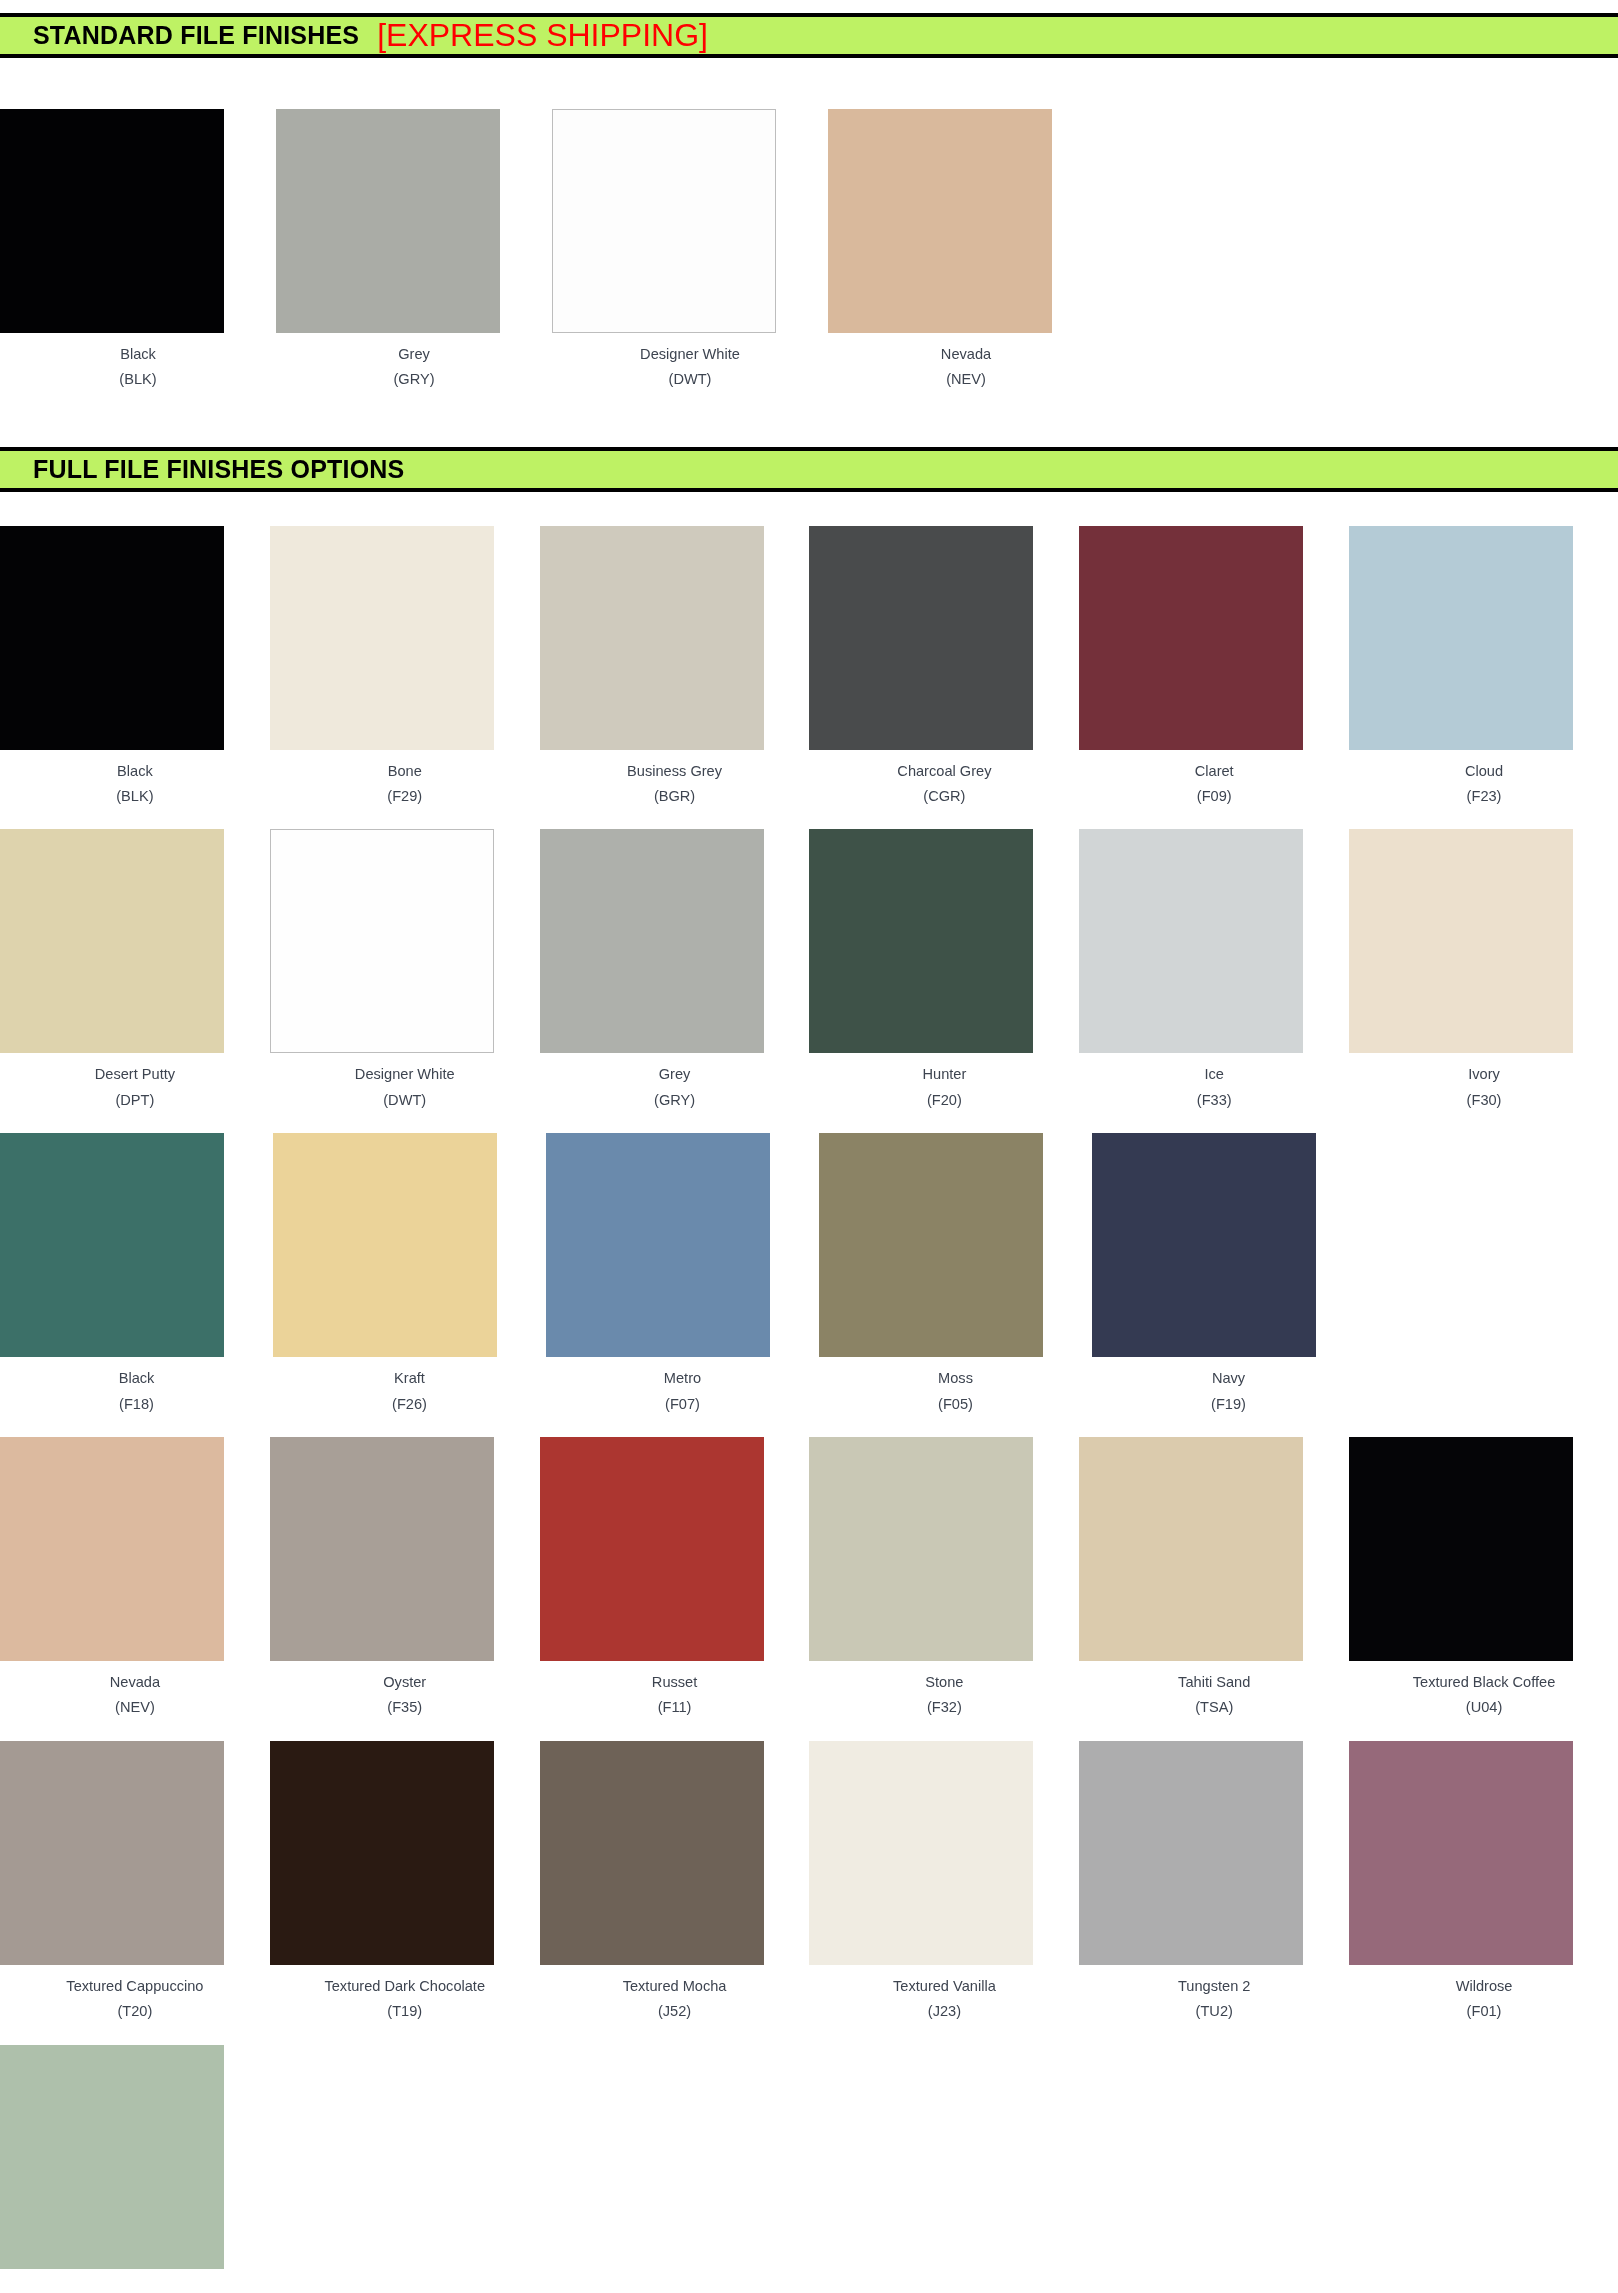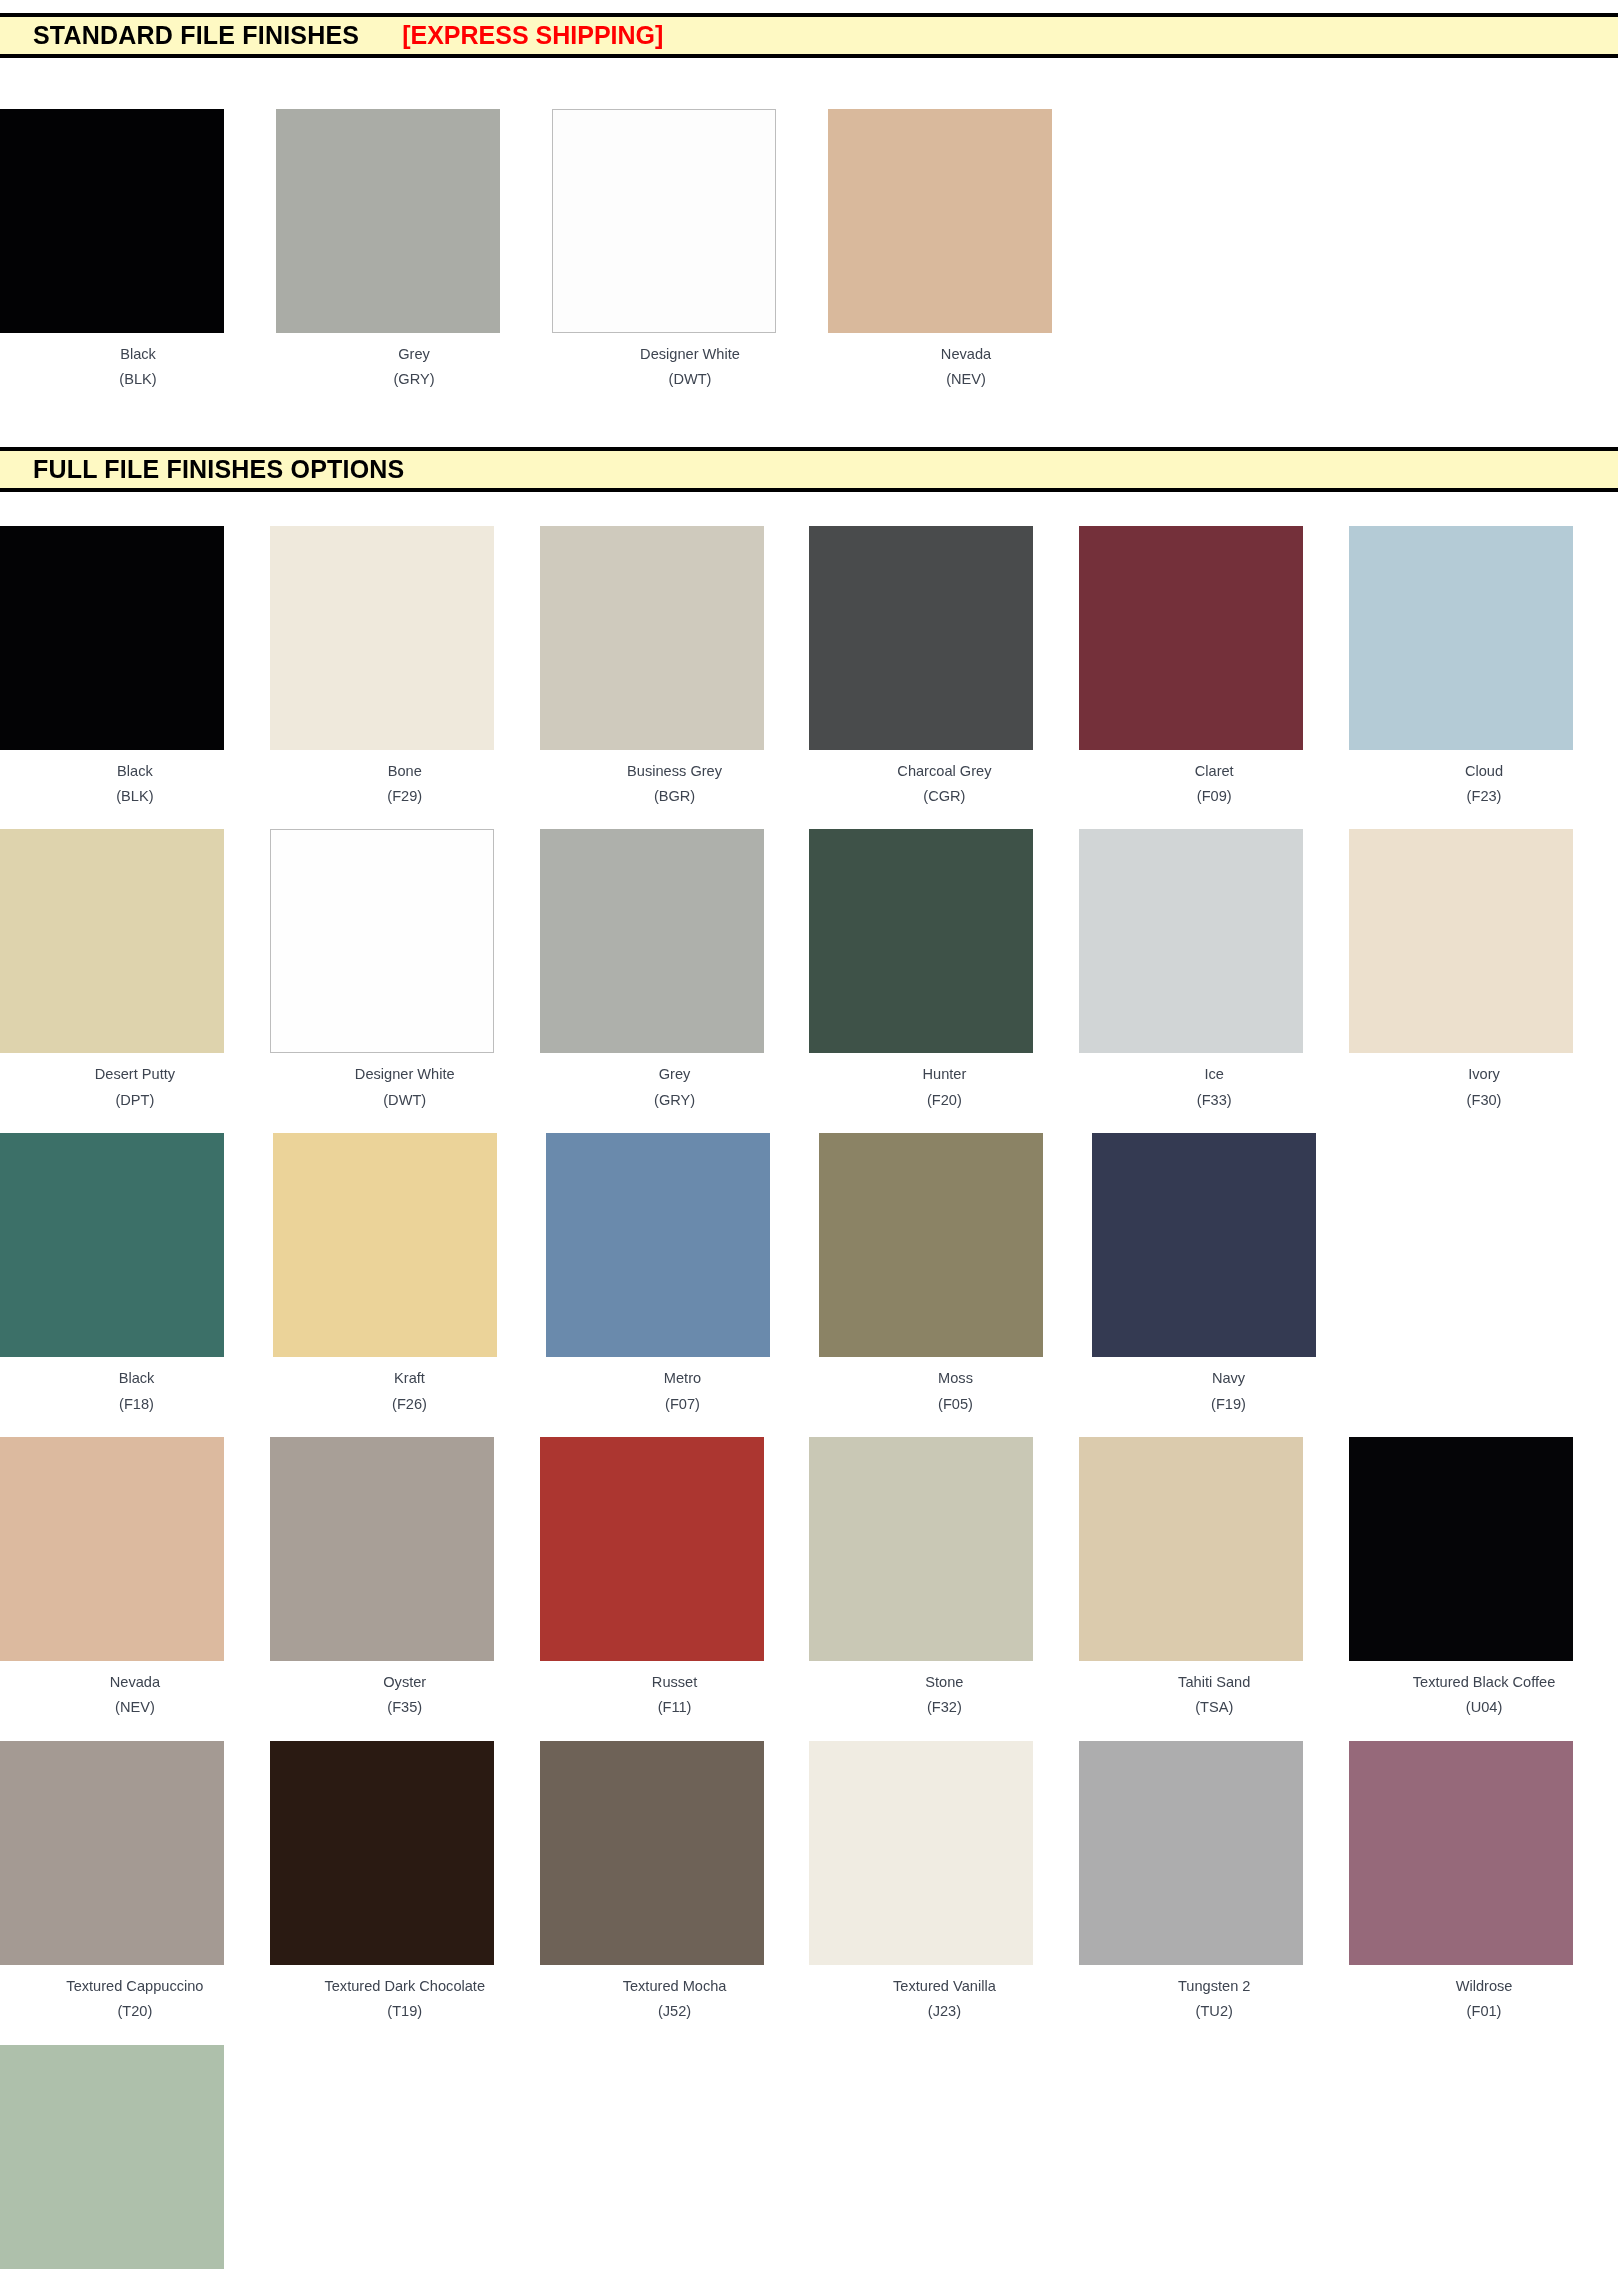--- a/index.html
+++ b/index.html
@@ -5,40 +5,40 @@
   * { box-sizing: border-box; margin: 0; padding: 0; }
   html, body {
     width: 1619px;
     background: #ffffff;
     font-family: "Liberation Sans", sans-serif;
   }
   body { padding: 0; }
 
   .section-header {
     width: 100%;
-    background: #fef9c3;
+    background: #bef264;
     border-top: 4.9px solid #000000;
     border-bottom: 4.9px solid #000000;
     height: 45px;
     display: flex;
     align-items: center;
     padding-left: 33px;
   }
   .section-header .title {
     font-size: 25px;
     font-weight: bold;
     color: #000000;
     letter-spacing: 0.2px;
     white-space: nowrap;
   }
   .section-header .badge {
-    font-size: 25px;
-    font-weight: bold;
+    font-size: 32px;
+    font-weight: normal;
     color: #ff0000;
-    margin-left: 43px;
+    margin-left: 18px;
     white-space: nowrap;
   }
 
   #standard-header { margin-top: 12.7px; }
 
   .swatch-grid {
     display: flex;
     flex-wrap: wrap;
     width: 1619px;
   }

